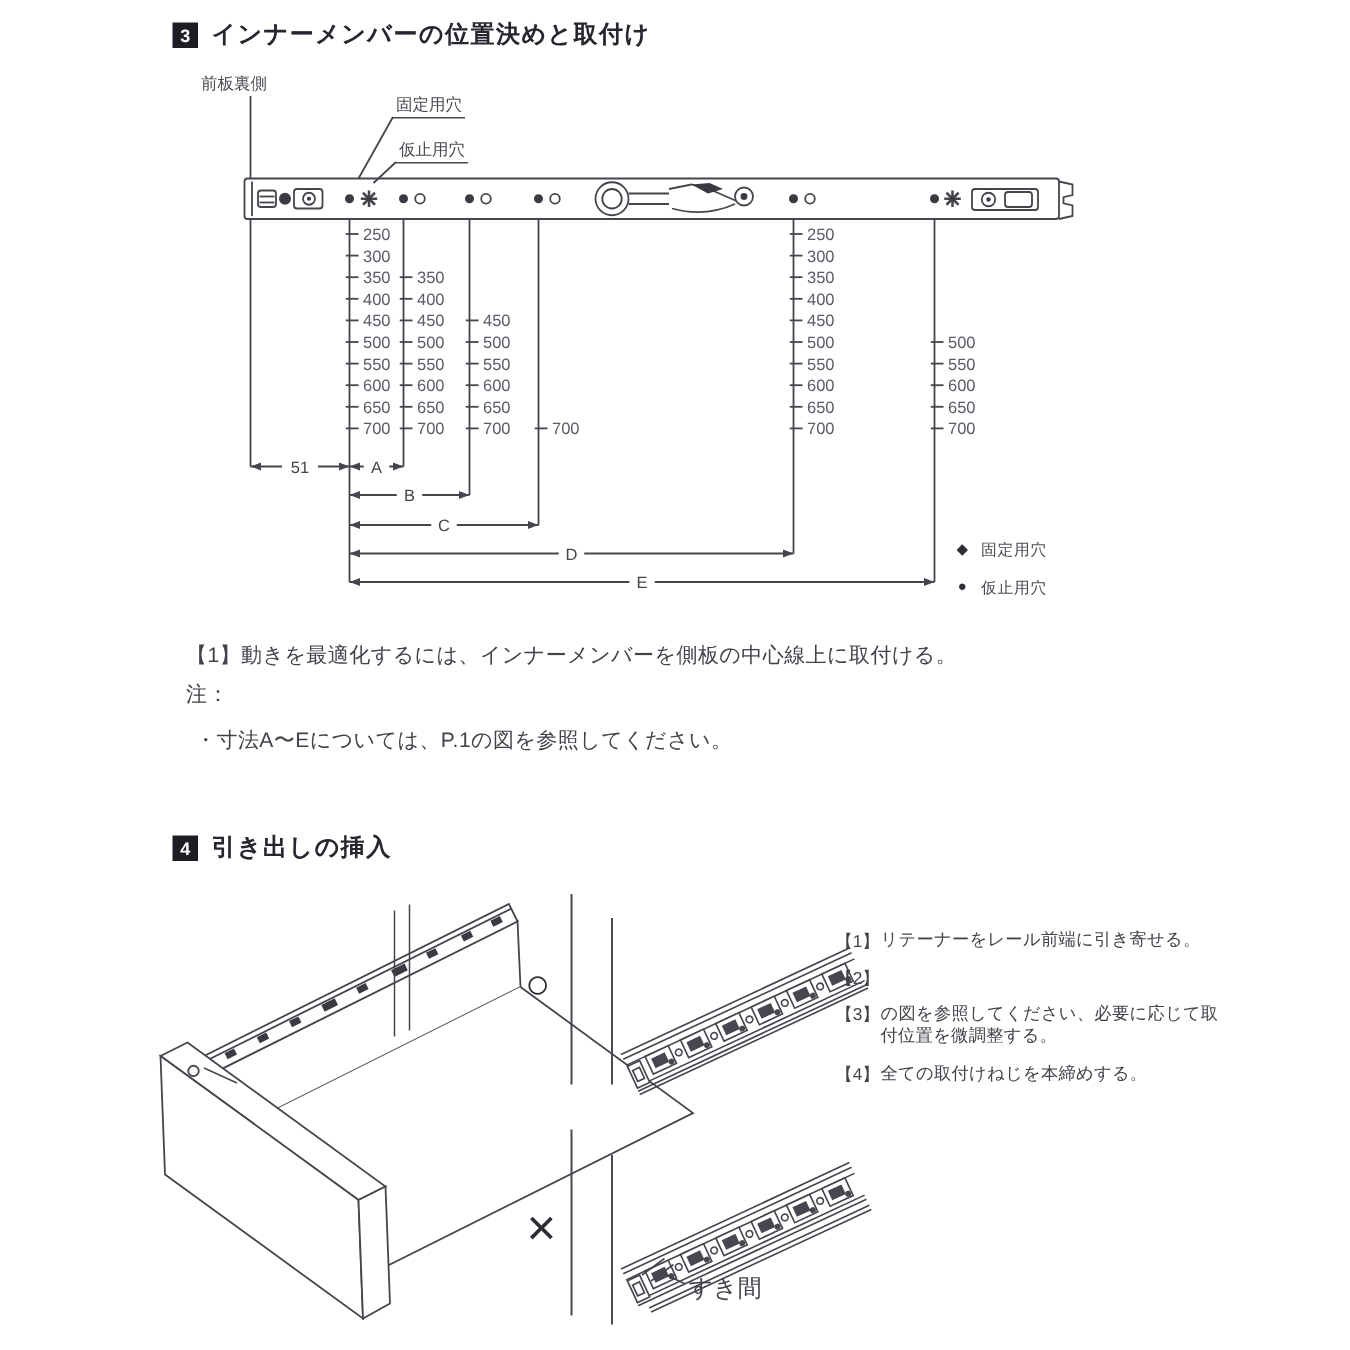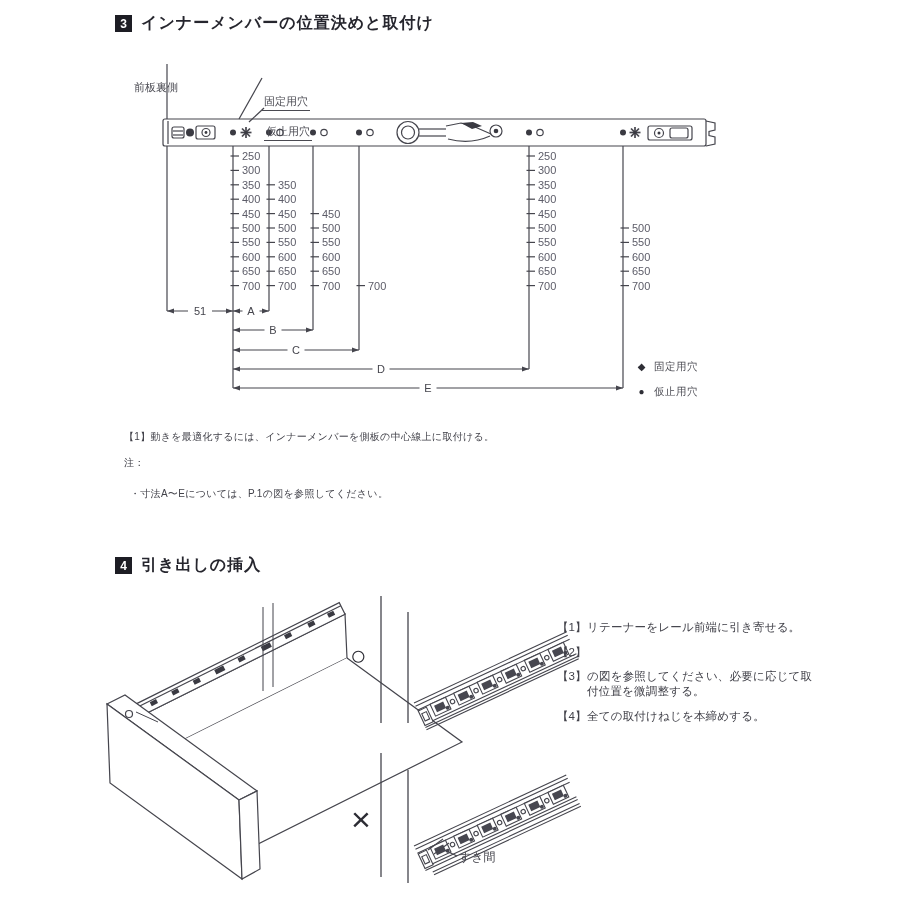--- a/index.html
+++ b/index.html
@@ -3,37 +3,37 @@
 <meta charset="utf-8">
 <style>
   html,body{margin:0;padding:0;background:#fff;}
   .page{position:relative;width:900px;height:900px;background:#ffffff;
         font-family:"Liberation Sans","DejaVu Sans",sans-serif;color:#3c3c44;overflow:hidden;}
   svg{position:absolute;left:0;top:0;}
   .sec-header{position:absolute;display:flex;align-items:center;gap:9px;}
   .badge{width:17px;height:17px;background:#1d1d24;color:#fff;font-weight:bold;font-size:12px;
          display:flex;align-items:center;justify-content:center;flex:0 0 auto;}
   .sec-title{font-size:16px;font-weight:bold;color:#26262e;letter-spacing:1px;}
-  .callout{position:absolute;font-size:11px;color:#4a4a52;white-space:nowrap;margin-top:32px;}
+  .callout{position:absolute;font-size:11px;color:#4a4a52;white-space:nowrap;}
   .callout.u{border-bottom:1.2px solid #4a4a52;padding:0 2px 1px 2px;}
   .legend{position:absolute;left:636px;top:354px;}
   .legend-row{display:flex;align-items:center;gap:7px;height:25px;}
   .legend-sym{font-size:10px;color:#2e2e36;width:11px;text-align:center;}
   .legend-label{font-size:10.5px;color:#4a4a52;letter-spacing:0.5px;}
-  .notes{position:absolute;left:124px;top:428px;font-size:10px;line-height:17px;color:#42424a;letter-spacing:0.3px;}
+  .notes{position:absolute;left:124px;top:428px;font-size:14px;line-height:17px;color:#42424a;letter-spacing:0.3px;}
   .note-head{margin-top:9px;}
   .note-item{margin-top:14px;padding-left:6px;}
   .steps{position:absolute;left:557px;top:620px;width:258px;}
   .step{display:flex;margin-bottom:9px;font-size:11.5px;color:#42424a;}
   .step-num{flex:0 0 30px;}
   .step-text{flex:1;line-height:15.5px;letter-spacing:0.2px;}
   .mark{position:absolute;color:#2c2c34;font-weight:normal;line-height:1;}
   .ok{left:350px;top:642px;font-size:28px;}
   .ng{left:351px;top:802px;font-size:34px;}
-  .gap-label{position:absolute;left:459px;top:849px;font-size:12px;color:#42424a;}
+  .gap-label{position:absolute;left:459px;top:849px;font-size:16px;color:#42424a;}
   .tick{font-size:11px;fill:#5c5c68;}
   .dimlab{font-size:11px;fill:#45454d;}
 </style>
 </head>
 <body>
 
 <div class="page">
 
   <svg id="art" width="900" height="900" viewBox="0 0 900 900">
     <g stroke="#45454d" stroke-width="1.2" fill="none">

